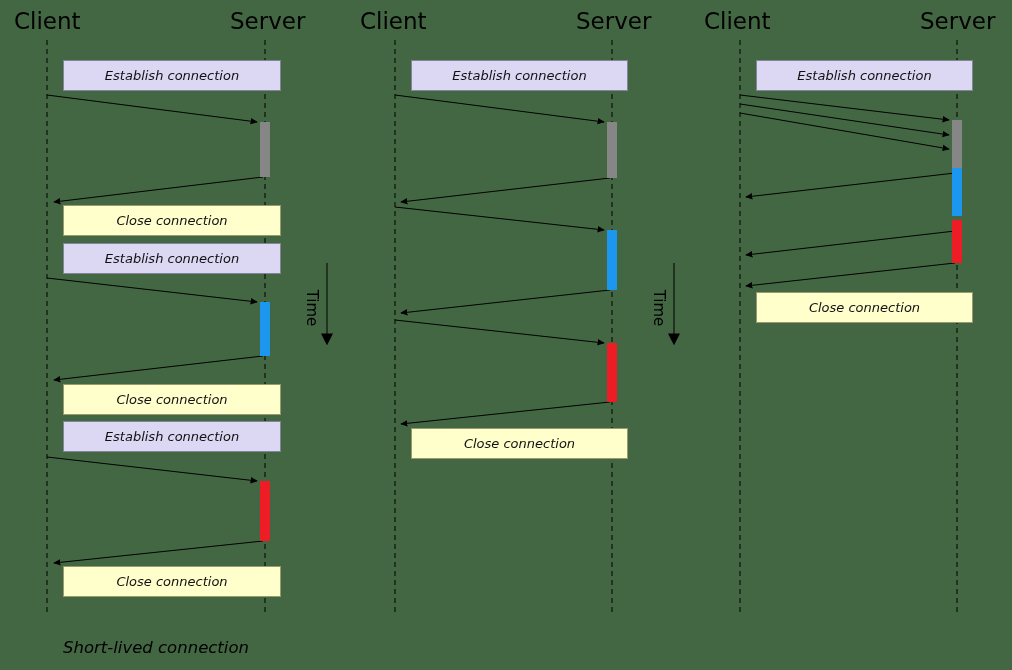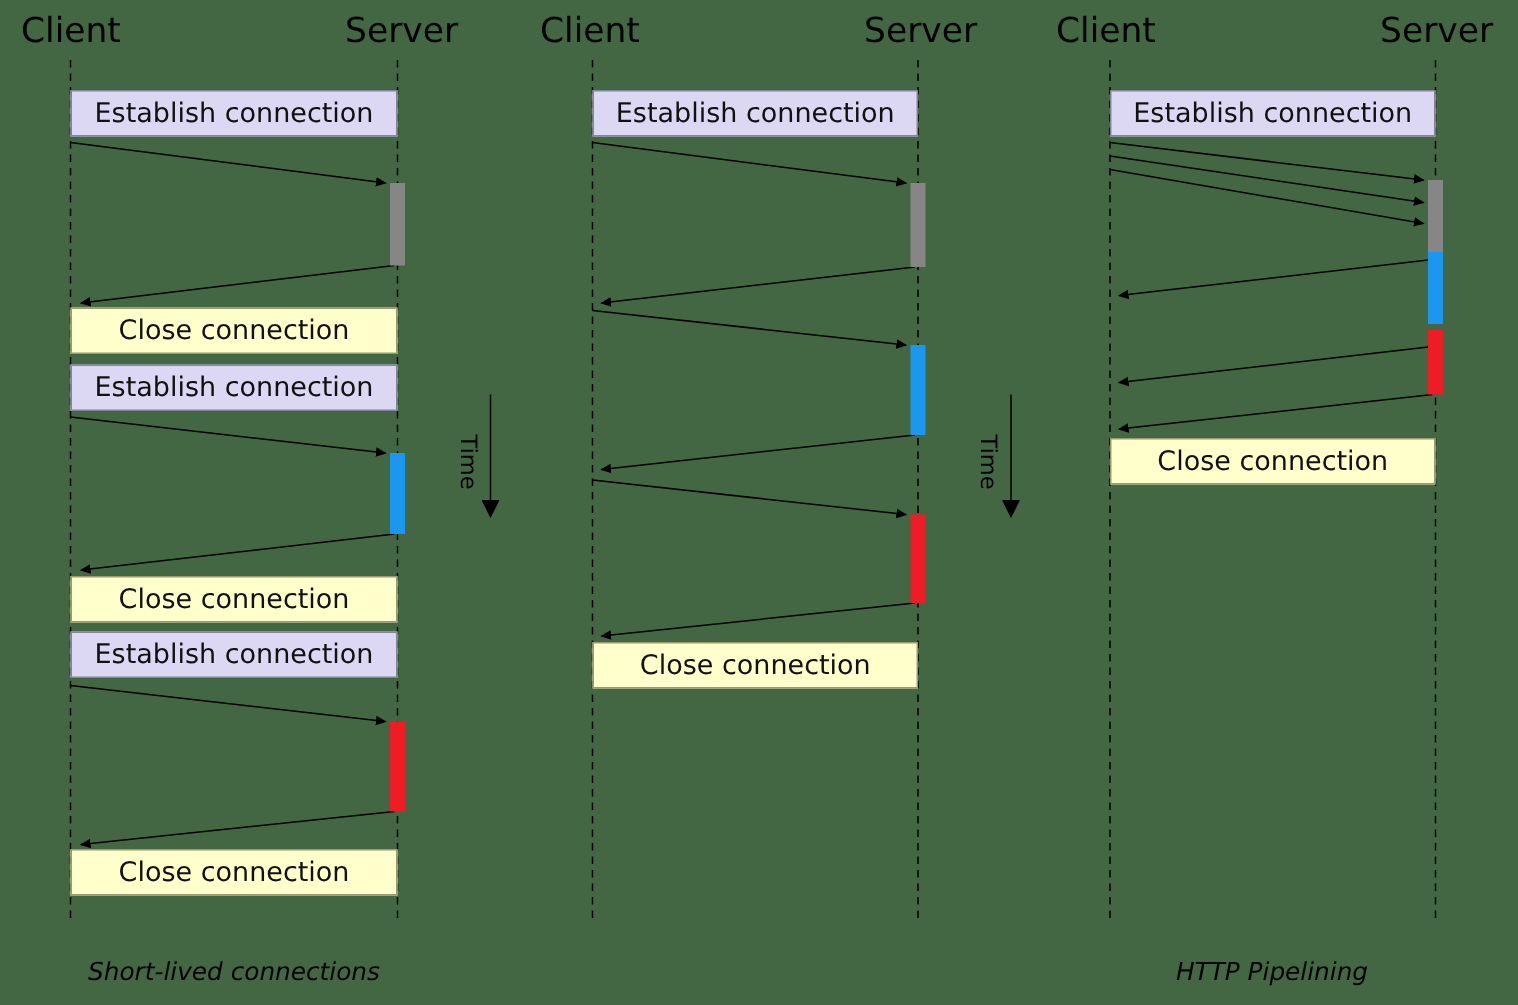--- a/index.html
+++ b/index.html
@@ -5,21 +5,21 @@
   * { margin:0; padding:0; box-sizing:border-box; }
   html,body { background:#2f4a2f; }
   body { font-family:"DejaVu Sans", sans-serif; }
   .canvas { position:relative; width:1012px; height:670px; overflow:hidden;padding-left:32px; }
   .lines { position:absolute; left:0; top:0; }
   .tl { stroke:#000; stroke-width:1; stroke-dasharray:5 4; }
   .ar { stroke:#000; stroke-width:1; fill:none; }
   .hdr { position:absolute; font-size:23px; color:#000; white-space:nowrap; }
   .box { position:absolute; height:31px; border:1px solid #83839a;
          display:flex; align-items:center; justify-content:center;
-         font-size:18px; color:#111; white-space:nowrap; }
+         font-style:italic; font-size:13px; color:#111; white-space:nowrap;margin-left:16px; }
   .box.yellow { border-color:#9a9a6e; }
   .bar { position:absolute; width:10px; }
   .cap { position:absolute; font-style:italic; font-size:16.5px; color:#000;
          text-align:center; white-space:nowrap; }
   .time { position:absolute; width:44px; height:16px; transform:rotate(90deg);
           font-size:15px; color:#000; text-align:center; }
 </style>
 </head>
 <body>
 
@@ -102,16 +102,15 @@
   <div class="box" style="left: 740px; top: 60px; width: 217px; background-color: rgb(220, 215, 243);">Establish connection</div>
   <div class="box yellow" style="left: 740px; top: 292px; width: 217px; background-color: rgb(255, 255, 204);">Close connection</div>
 
   <div class="bar" style="left: 952px; top: 120px; height: 48px; background-color: rgb(134, 134, 134);"></div>
   <div class="bar" style="left: 952px; top: 168px; height: 48px; background-color: rgb(27, 151, 240);"></div>
   <div class="bar" style="left: 952px; top: 220px; height: 43px; background-color: rgb(238, 28, 37);"></div>
 
   <div class="time" style="left:291px;top:300px">Time</div>
   <div class="time" style="left:638px;top:300px">Time</div>
 
-  <div class="cap" style="left:34px;top:638px;width:244px">Short-lived connections</div>
-  <div class="cap" style="left:748px;top:638px;width:200px">HTTP Pipelining</div>
+  <div class="cap" style="left:34px;top:638px;width:244px">Short-lived connection</div>
 
 </div>
 
 </body></html>

